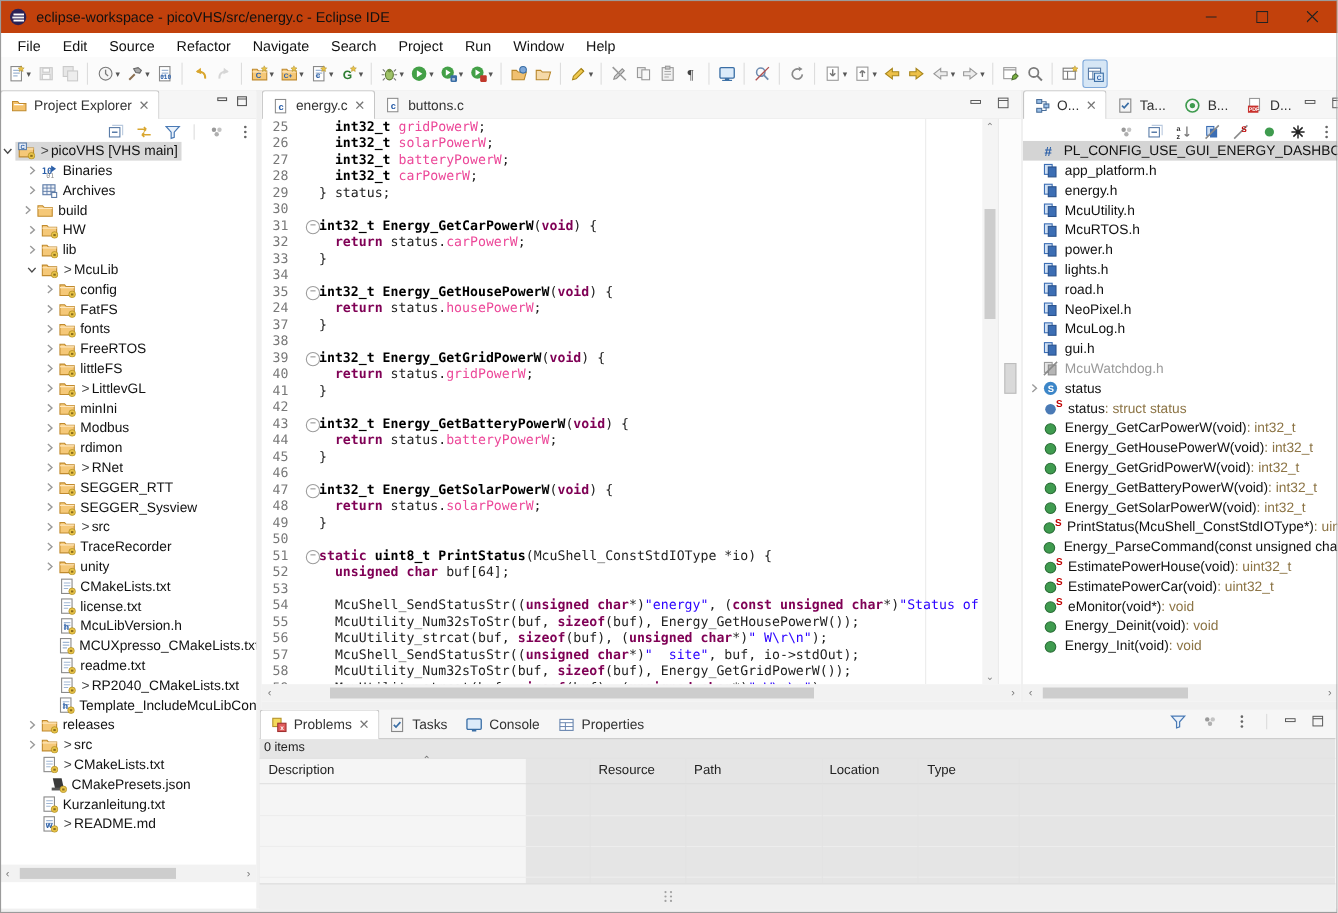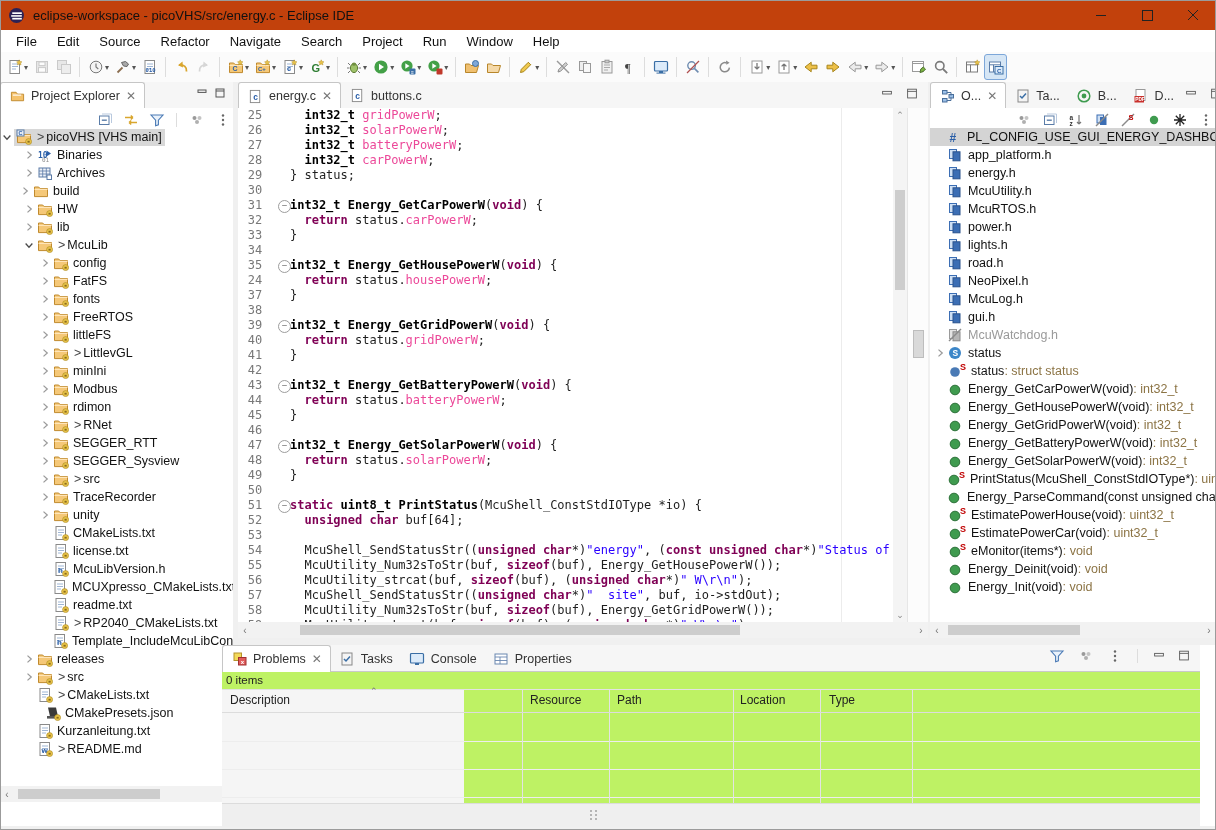--- a/index.html
+++ b/index.html
@@ -63,21 +63,21 @@
   
   #outlist{left:930px;top:128px;width:286px;height:494px;background:#fff;overflow:hidden}
   .orow{height:18px;display:flex;align-items:center;font-size:12.5px;white-space:nowrap;padding-left:4px;overflow:hidden}
   .orow.sel{background:#d4d4d4}
   .orow .chev{width:12px;display:inline-flex;justify-content:center;flex:none}
   .olab{margin-left:5px;color:#111}
   .olab.gray{color:#9a9a9a}
   .otype{color:#8c7445}
   .sdec{color:#c00000;font-size:9px;margin-left:-3px;position:relative;top:-4px;font-weight:bold}
   
-  #bottompanel{left:222px;top:645px;width:978px;height:181px;background:#bef264}
+  #bottompanel{left:236px;top:645px;width:978px;height:181px;background:#e5e5e5}
   .pstatus{font-size:11.5px;color:#222;padding:2px 0 0 4px;height:15px}
   .thead{position:relative;height:22px;border-top:1px solid #e3e3e3;border-bottom:1px solid #dcdcdc;font-size:12px;color:#222}
   .thead span{position:absolute;top:3px}
   .colsep{position:absolute;width:1px;background:#e3e3e3}
   .rowline{position:absolute;height:1px;background:#ededed;left:0;width:978px}
   .descshade{position:absolute;background:#f5f5f5}
   .bstrip{position:absolute;background:#efefef;border-top:1px solid #dcdcdc}
   .griphandle{position:absolute;display:grid;grid-template-columns:3px 3px;grid-gap:2px}
   .gdot{width:2px;height:2px;border-radius:50%;background:#a0a0a0}
   .sash{background:#f0f0f0}
@@ -1553,21 +1553,21 @@
       <span class="otype"> : uint32_t</span>
     </div>
     <div class="orow">
       <span class="chev"></span>
       <span class="ic">
         <svg width="16" height="16" viewBox="0 0 16 16">
           <circle cx="8" cy="9" r="4.8" fill="#3f9b4f" stroke="#2c7038"></circle>
         </svg>
       </span>
       <sup class="sdec">S</sup>
-      <span class="olab">eMonitor(items*)</span>
+      <span class="olab">eMonitor(void*)</span>
       <span class="otype"> : void</span>
     </div>
     <div class="orow">
       <span class="chev"></span>
       <span class="ic">
         <svg width="16" height="16" viewBox="0 0 16 16">
           <circle cx="8" cy="9" r="4.8" fill="#3f9b4f" stroke="#2c7038"></circle>
         </svg>
       </span>
       <span class="olab">Energy_Deinit(void)</span>

